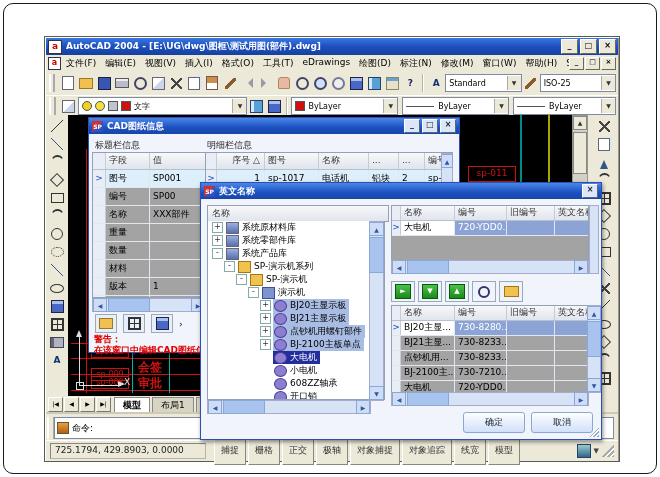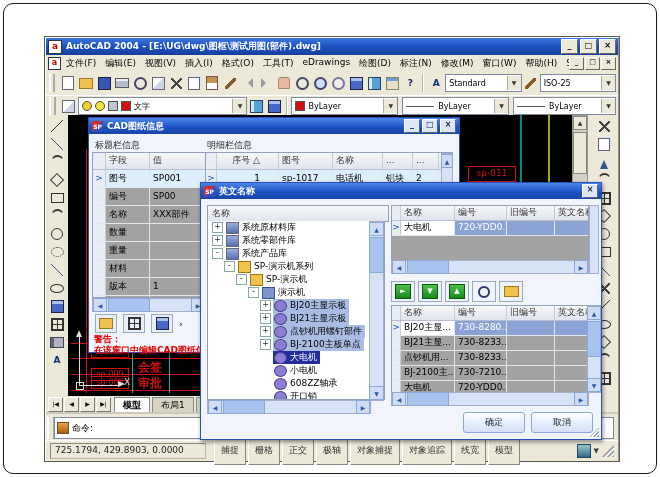--- a/index.html
+++ b/index.html
@@ -146,21 +146,21 @@
   .ghead{background:linear-gradient(180deg,#f8f8f8,#dfe4ee);border-bottom:1px solid #b8c0d0;color:#333;height:16px;line-height:15px;}
   .gcell{padding-left:3px;border-right:1px solid #e2e6ee;overflow:hidden;white-space:nowrap;flex:0 0 auto;}
   .ghead .gcell{border-right:1px solid #c4ccda;}
   .gmk{flex:0 0 12px;background:#e8edf6;border-right:1px solid #c4ccda;color:#1850c8;text-align:center;padding:0;}
   .litrow{background:#ddefFB;}
   .selrow{background:#8ca3d6;color:#fff;}
   .selrow .c0{background:#fff;color:#000;}
 
   .lgrid .c0{width:40px;} .lgrid .c1{width:57px;}
   .mgrid .gmk{flex:0 0 10px;}
-  .mgrid .c0{width:40px;text-align:right;padding-right:18px;} .mgrid .c1{width:50px;} .mgrid .c2{width:46px;}
+  .mgrid .c0{width:40px;text-align:right;padding-right:4px;} .mgrid .c1{width:50px;} .mgrid .c2{width:46px;}
   .mgrid .c3{width:26px;} .mgrid .c4{width:22px;} .mgrid .c5{width:44px;}
   .xgrid .gmk{flex:0 0 8px;}
   .xgrid .grow{height:14px;line-height:13px;}
   .xgrid .ghead{height:14px;line-height:13px;}
   .xgrid .c0{width:50px;} .xgrid .c1{width:48px;} .xgrid .c2{width:44px;} .xgrid .c3{width:44px;}
 
   
   .xscroll{position:absolute;background:#d6e3f7;border:1px solid #aac;display:flex;align-items:center;}
   .xscroll .xa{width:12px;height:100%;background:#cfdcf3;border:1px solid #88a8d8;color:#2858a8;font-size:6px;
        display:flex;align-items:center;justify-content:center;flex:0 0 auto;}
@@ -572,27 +572,27 @@
           </div>
 
           <div class="grow">
             <span class="gcell gmk"></span>
             <span class="gcell c0">名称</span>
             <span class="gcell c1">XXX部件</span>
           </div>
 
           <div class="grow">
             <span class="gcell gmk"></span>
+            <span class="gcell c0">重量</span>
+            <span class="gcell c1"></span>
+          </div>
+
+          <div class="grow">
+            <span class="gcell gmk"></span>
             <span class="gcell c0">数量</span>
-            <span class="gcell c1"></span>
-          </div>
-
-          <div class="grow">
-            <span class="gcell gmk"></span>
-            <span class="gcell c0">重量</span>
             <span class="gcell c1"></span>
           </div>
 
           <div class="grow">
             <span class="gcell gmk"></span>
             <span class="gcell c0">材料</span>
             <span class="gcell c1"></span>
           </div>
 
           <div class="grow">

